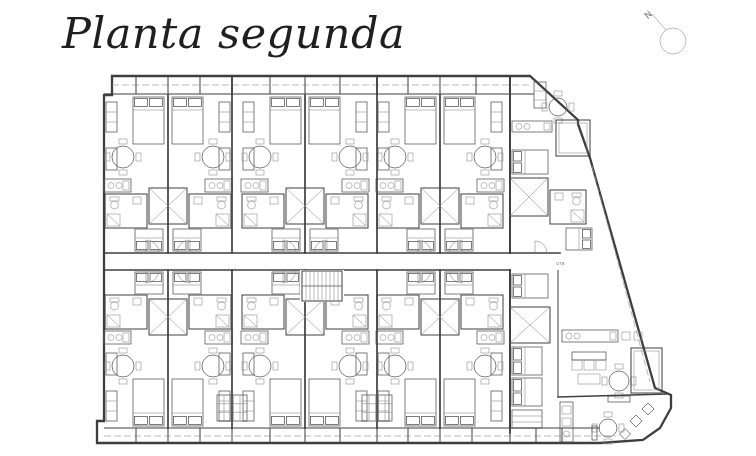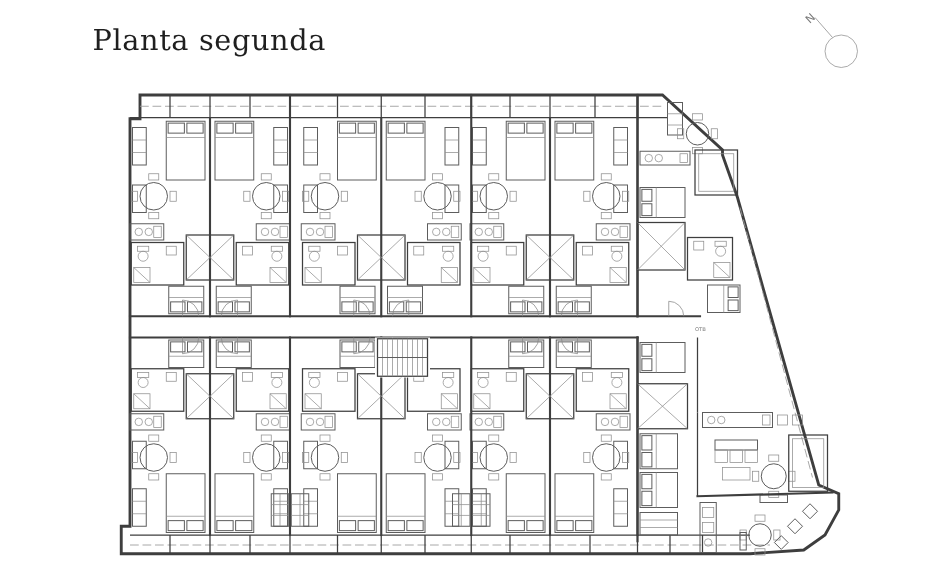--- a/index.html
+++ b/index.html
@@ -1,23 +1,23 @@
 <!DOCTYPE html>
 <html style="--bg: #ffffff; --wall: #3e3e3e; --furn: #5d5d5d; --lite: #8f8f8f; --title: #1f1f1f;"><head>
 <meta charset="utf-8">
 <style>
   :root{
     --bg:#ffffff; --wall:#3e3e3e; --furn:#5d5d5d; --lite:#8f8f8f; --title:#1f1f1f;
   }
   html,body{margin:0;padding:0;background:var(--bg);}
   #root{position:relative;width:756px;height:456px;background:var(--bg);overflow:hidden;
         font-family:"Liberation Sans",sans-serif;}
-  #title{position:absolute;left:62px;top:8px;margin:12px;color:var(--title);
+  #title{position:absolute;left:62px;top:8px;margin:0;color:var(--title);
          font-family:"DejaVu Serif","Liberation Serif",serif;font-weight:400;
-         font-size:23px;letter-spacing:.5px;}
+         font-size:43px;letter-spacing:.5px;font-style:italic;}
   #plan-svg{position:absolute;left:0;top:0;width:756px;height:456px;}
   .wall{stroke:var(--wall);stroke-width:1.7;fill:none;stroke-linecap:square;}
   .wallT{stroke:var(--wall);stroke-width:2.3;fill:none;stroke-linejoin:miter;}
   .wall2{stroke:var(--wall);stroke-width:1;fill:none;}
   .furn{stroke:var(--furn);stroke-width:.8;fill:none;}
   .lite{stroke:var(--lite);stroke-width:.6;fill:none;}
   .glz{stroke:#9b9b9b;stroke-width:.7;fill:none;stroke-dasharray:7 3;}
   .arc{stroke:#878787;stroke-width:.6;fill:none;}
   .wht{fill:#ffffff;stroke:none;}
   .tiny{font-family:"DejaVu Sans","Liberation Sans",sans-serif;fill:#7a7a7a;}

